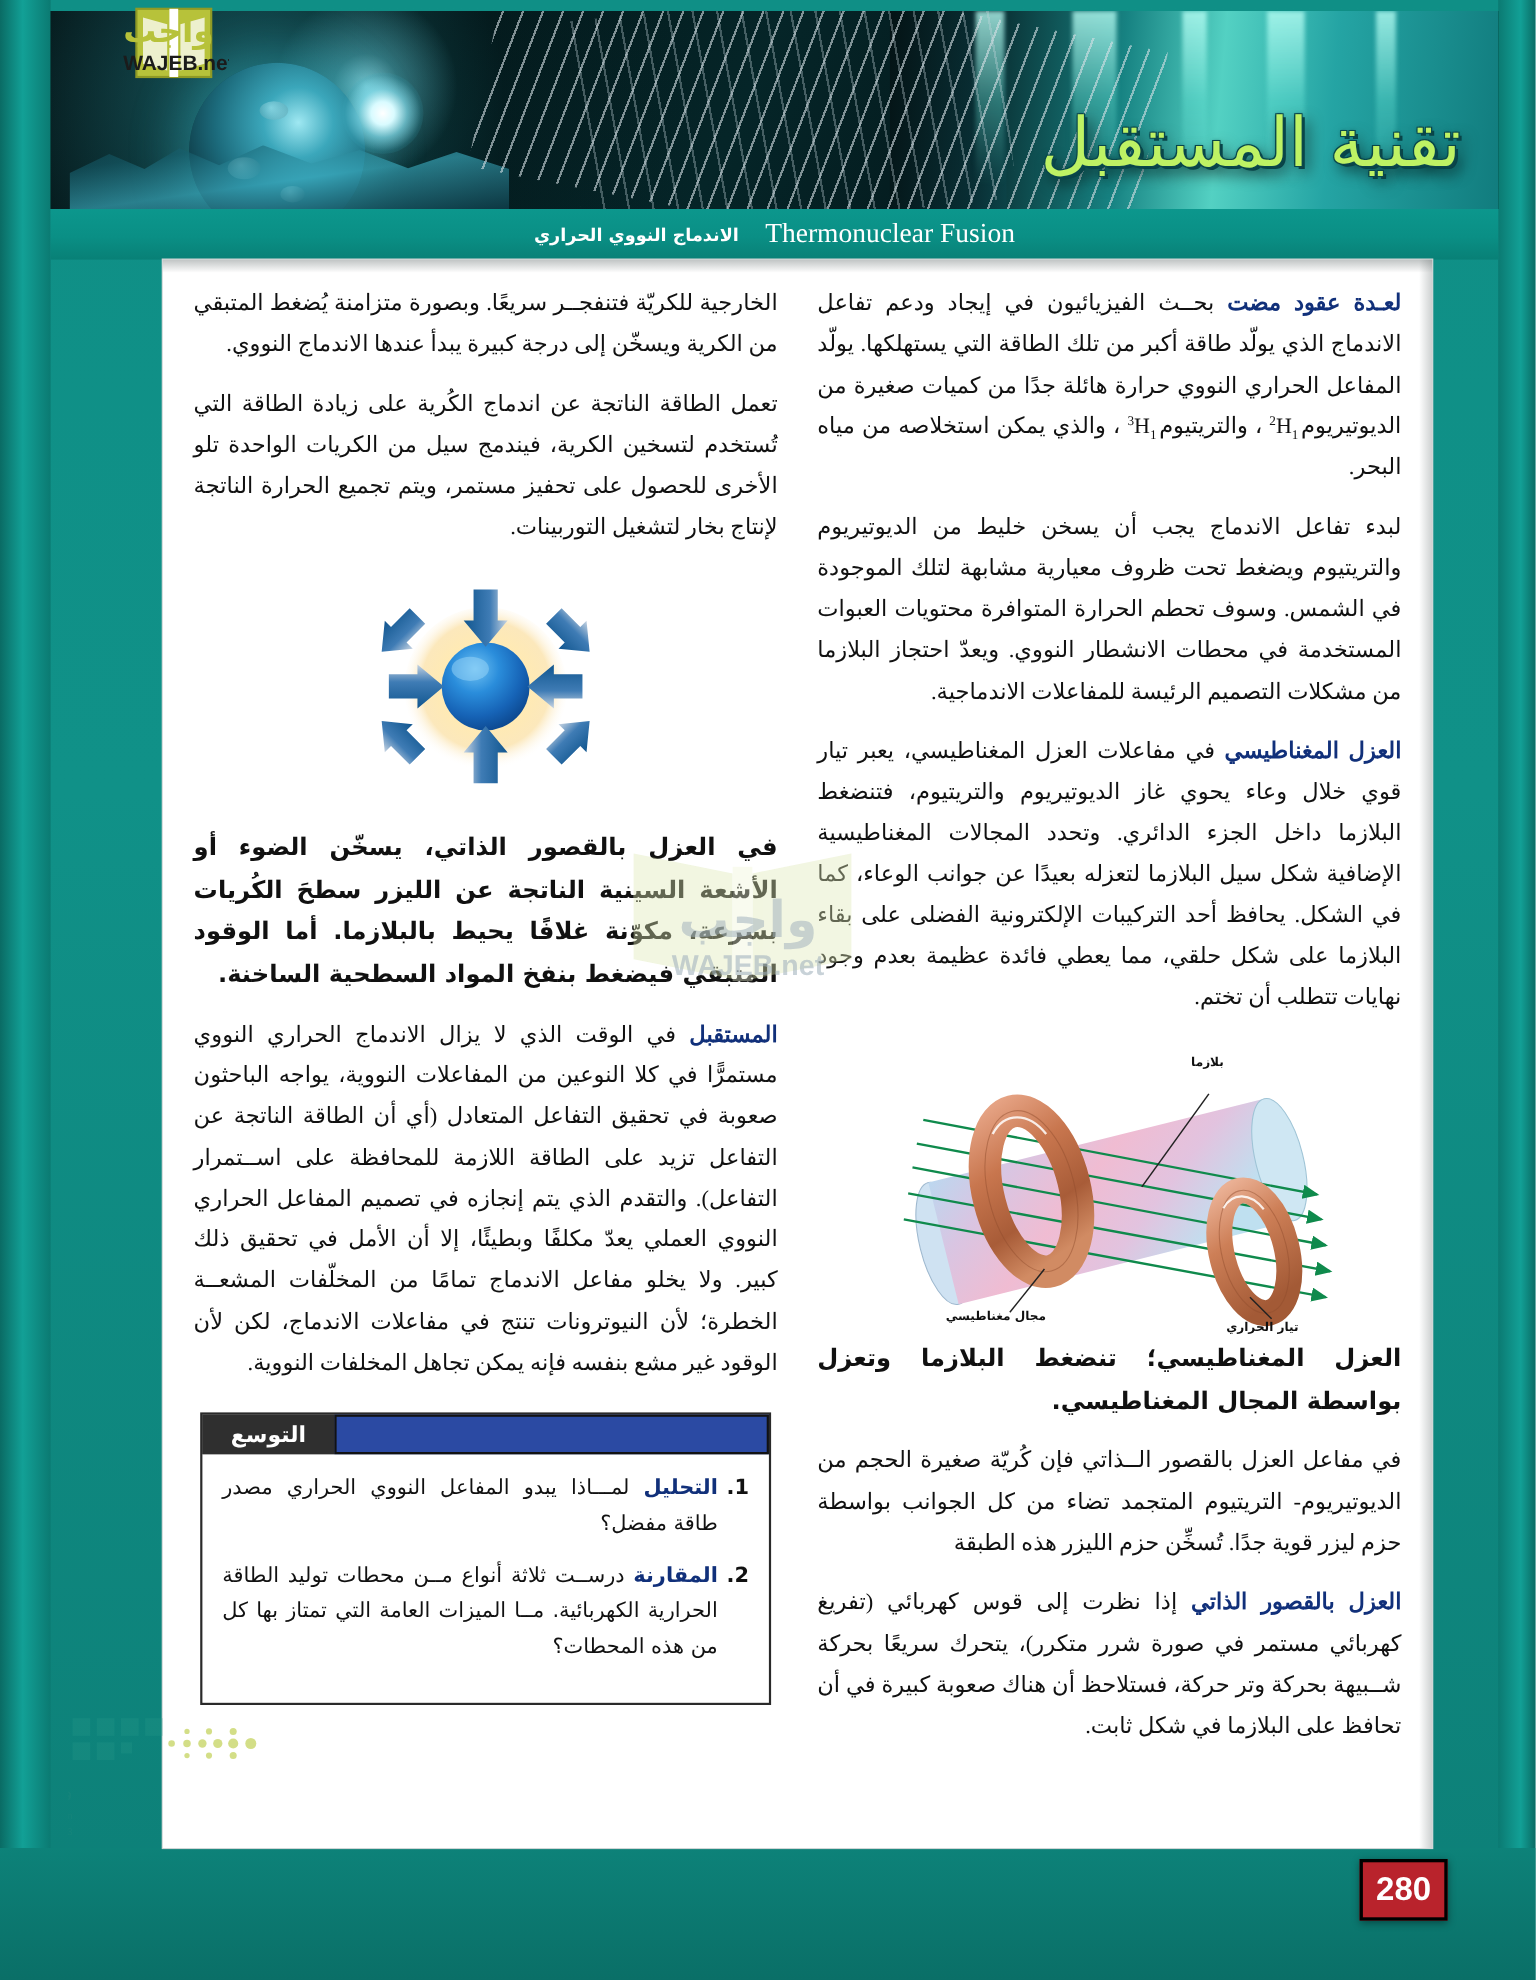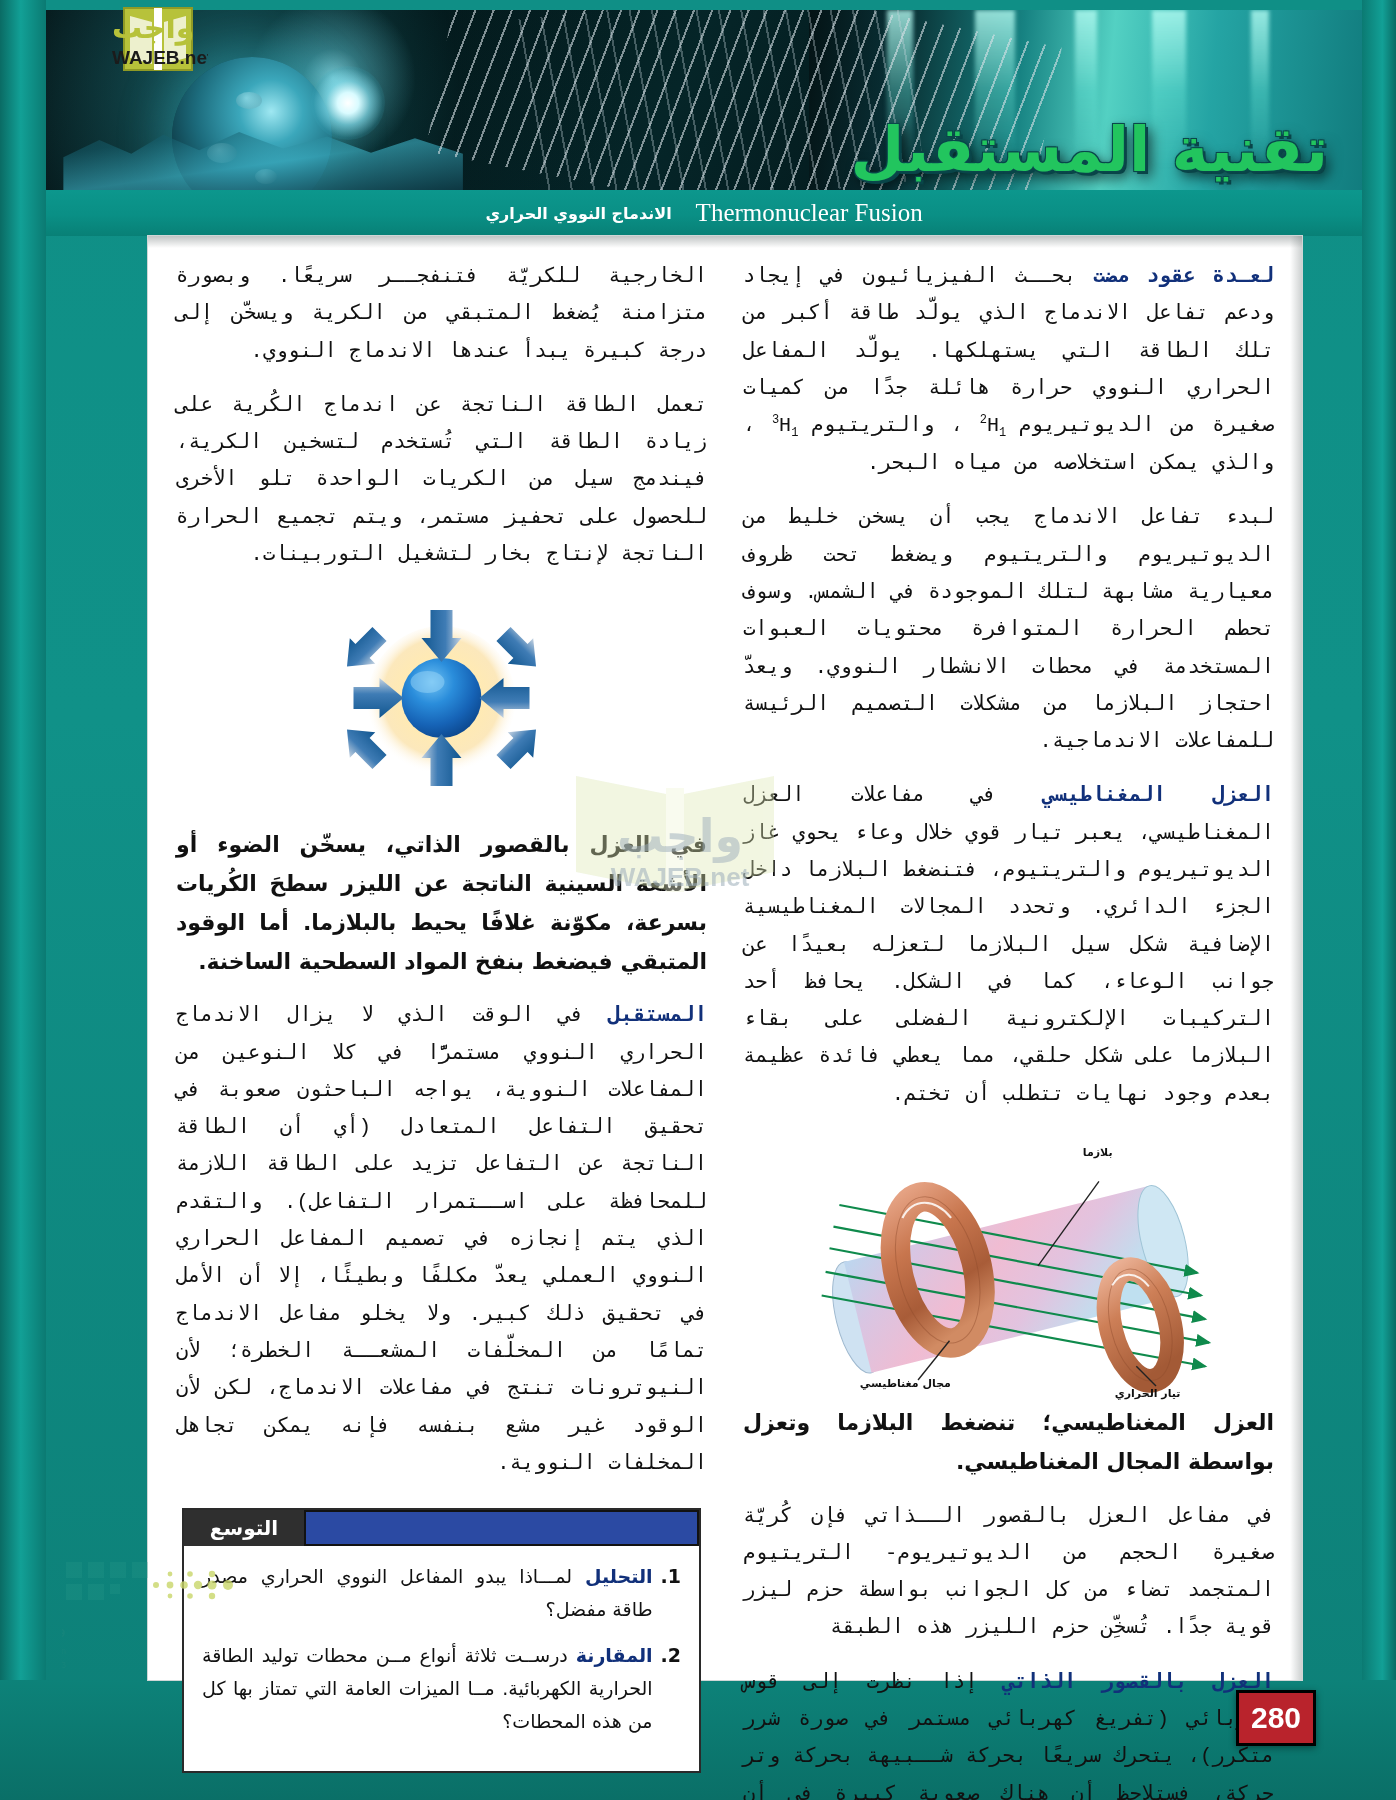--- a/index.html
+++ b/index.html
@@ -80,22 +80,22 @@
   }
   .banner-fan2{
     position:absolute;left:36%;top:-6%;width:30%;height:112%;
     transform:rotate(-6deg);
     background:repeating-linear-gradient(86deg,
       rgba(200,215,222,.55) 0px, rgba(200,215,222,.55) 2px,
       rgba(0,0,0,0) 2px, rgba(0,0,0,0) 22px);
     opacity:.6;
   }
   .banner-title{
-    position:absolute;right:34px;bottom:4px;
-    font-size:62px;font-weight:bold;color:#22c55e;letter-spacing:1px;
+    position:absolute;right:34px;bottom:24px;
+    font-size:62px;font-weight:normal;color:#bef264;letter-spacing:1px;
     text-shadow:0 0 3px #0b4f52, 3px 3px 0 #0a4448, -1px -1px 0 #0a4448,
                 1px -1px 0 #0a4448, -1px 1px 0 #0a4448, 5px 6px 14px rgba(0,0,0,.75);
     white-space:nowrap;
   }
 
   
   .subtitle-bar{
     position:absolute;left:46px;top:190px;width:1316px;height:46px;
     background:linear-gradient(180deg,#0c978d 0%,#0a8f85 55%,#088076 100%);
     display:flex;align-items:center;justify-content:center;gap:24px;
@@ -131,21 +131,21 @@
   .col{
     box-sizing:border-box;position:relative;
   }
   .col-right{width:50%;padding:22px 28px 10px 18px;}
   .col-left{width:50%;padding:22px 18px 10px 28px;}
 
   p.body{
     margin:0 0 17px 0;
     font-size:20.5px;line-height:1.82;color:#111111;
     text-align:justify;text-justify:inter-word;
-    font-family:Liberation Mono, monospace;
+    font-family:Liberation Serif, serif;
   }
   .lead{color:#11307a;font-weight:bold;}
   .sup-sub{display:inline-block;direction:ltr;font-size:20px;position:relative;}
   .sup-sub sup{font-size:12px;vertical-align:super;}
   .sup-sub sub{font-size:12px;vertical-align:sub;margin-right:-4px;}
 
   
   p.caption{
     margin:6px 0 16px 0;
     font-size:22px;line-height:1.76;font-weight:bold;color:#111111;

